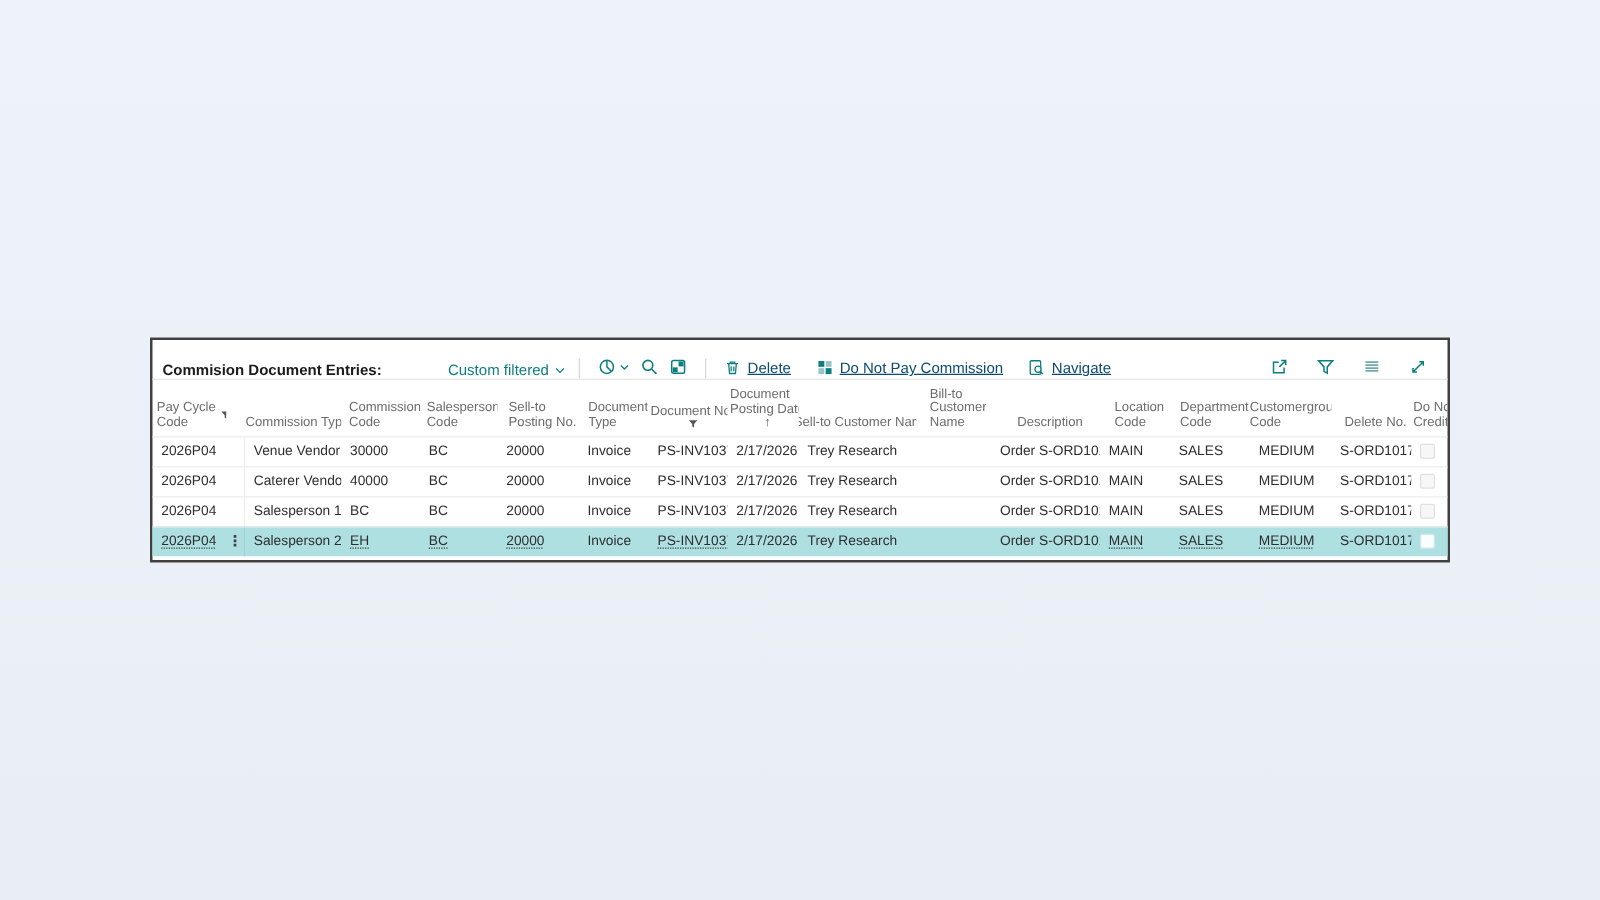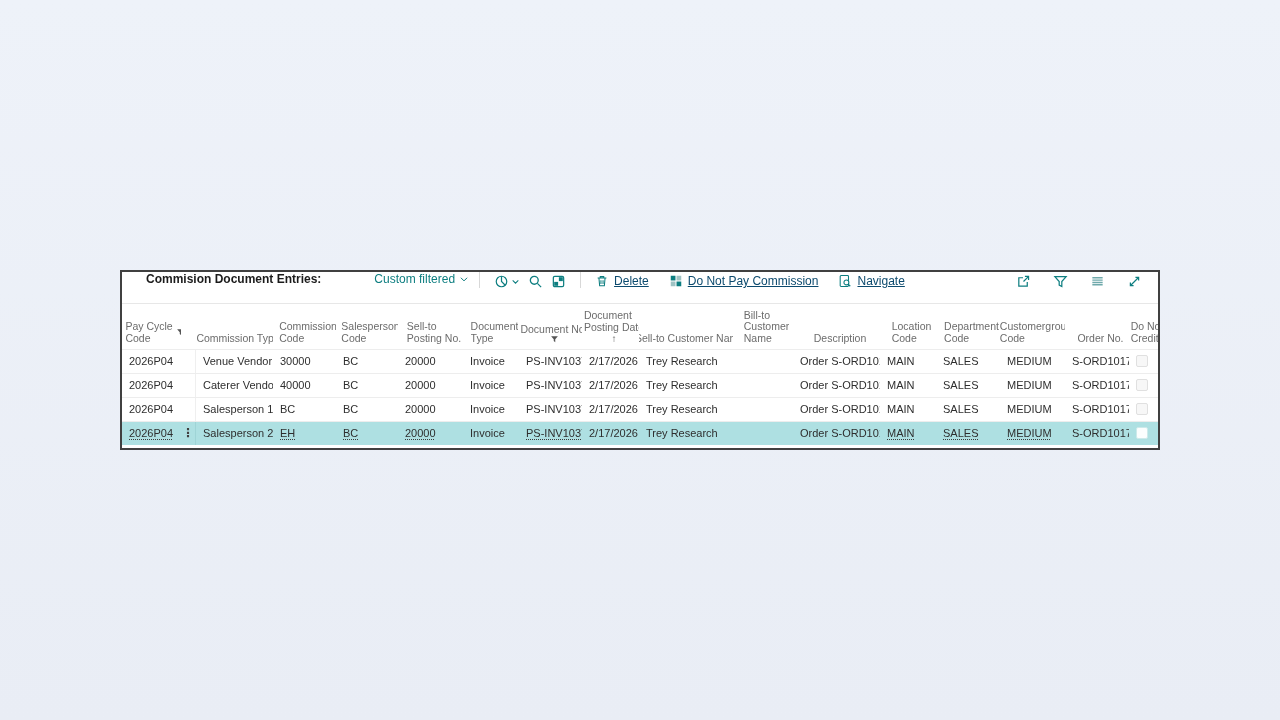--- a/index.html
+++ b/index.html
@@ -8,22 +8,22 @@
     font-family:"Liberation Sans","DejaVu Sans",sans-serif;
     background:linear-gradient(180deg,#eef2f9 0%,#e9edf5 100%);
     position:relative;
   }
   .panel {
     position:absolute; left:120px; top:270px; width:1040px; height:180px;
     background:#ffffff; border:2px solid #404040;
   }
   
   .toolbar {
-    height:32px; display:flex; align-items:flex-start;
-    padding:0 8px 0 24px; border-bottom:1px solid #e7e7e7;
+    height:32px; display:flex; align-items:flex-end;
+    padding:0 8px 0 8px; border-bottom:1px solid #e7e7e7;
   }
   .ttl { font-size:12px; font-weight:700; color:#1b1b1b; margin-right:12px; white-space:nowrap; }
   .link {
     display:flex; align-items:center; gap:4px; background:none; border:none;
     color:#0d7e80; font-size:12px; font-family:inherit; cursor:pointer; white-space:nowrap;margin-left:41px;
   }
   .vdiv { width:1px; height:16px; background:#d8d8d8; margin:0 10px; flex:none; }
   .ibtn {
     background:none; border:none; cursor:pointer; padding:2px 4px;
     display:flex; align-items:center; gap:2px;
@@ -246,21 +246,21 @@
         </div>
     <div class="hc w14">
           <span class="ht">Department
 Code</span>
         </div>
     <div class="hc w15">
           <span class="ht">Customergroup
 Code</span>
         </div>
     <div class="hc w16">
-          <span class="ht">Order No.</span>
+          <span class="ht">Delete No.</span>
         </div>
     <div class="hc w17">
           <span class="ht">Do Not
 Credit</span>
         </div>
   </div>
 
   <div class="row">
     <div class="c w1">2026P04</div>
     <div class="c w2 menu-c"></div>

